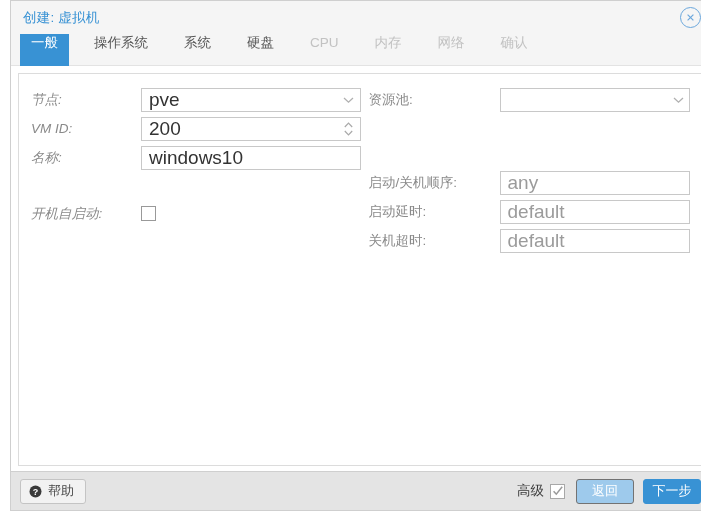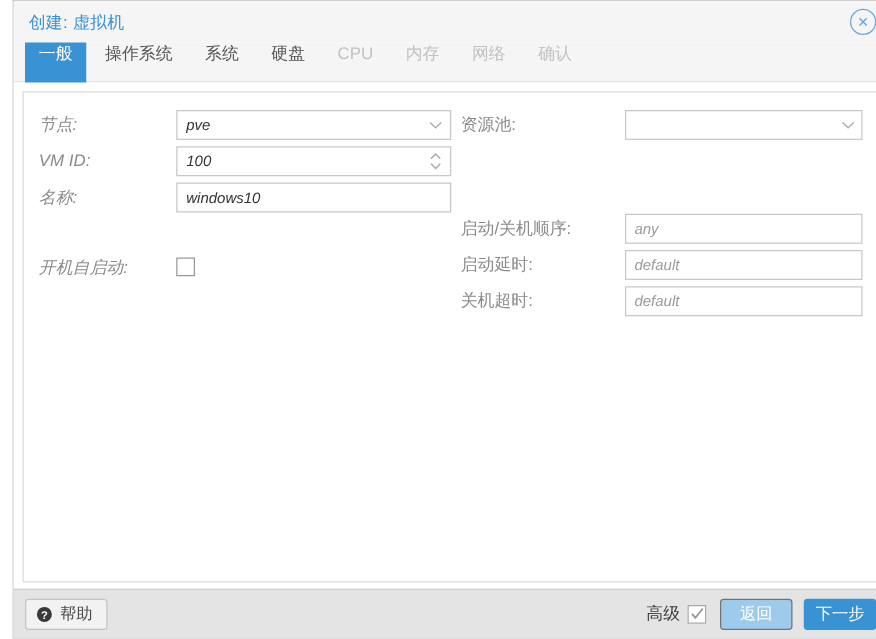--- a/index.html
+++ b/index.html
@@ -70,21 +70,21 @@
     display: flex;
     align-items: center;
     padding-left: 9px;
     box-sizing: border-box;
     border-bottom: 1px solid #e3e3e3;
   }
   .tab {
     height: 39px;
     line-height: 25px;
     padding: 0 11px;
-    margin-right: 4px;
+    margin-right: 14px;
     font-size: 13.5px;
     color: #555555;
     border-radius: 3px;
     white-space: nowrap;
     cursor: pointer;
     box-sizing: border-box;
   }
   .tab.active {
     background: #3892d4;
     color: #ffffff;
@@ -137,28 +137,27 @@
   .col.right .flabel { width: 131px; }
 
   .fctl { position: relative; flex: 1 1 auto; }
 
   .input {
     box-sizing: border-box;
     width: 100%;
     height: 24px;
     border: 1px solid #c8c8c8;
     background: #ffffff;
-    font-size: 12px;
+    font-size: 19px;
     color: #333333;
     line-height: 22px;
     padding: 0 20px 0 7px;
     white-space: nowrap;
     overflow: hidden;
     cursor: text;
-    font-style: italic;
   }
   .input.placeholder { color: #9b9b9b; }
   .input.plain { padding-right: 7px; }
 
   .trigger {
     position: absolute;
     right: 5px;
     top: 0;
     height: 24px;
     width: 14px;
@@ -289,21 +288,21 @@
                 <svg width="11" height="8" viewBox="0 0 11 8">
                   <polyline points="1,2 5.5,6.2 10,2" fill="none" stroke="#b0b0b0" stroke-width="1.3"></polyline>
                 </svg>
               </div>
             </div>
           </div>
 
           <div class="frow">
             <div class="flabel">VM ID:</div>
             <div class="fctl">
-              <div class="input">100</div>
+              <div class="input">200</div>
               <div class="trigger">
                 <svg width="11" height="16" viewBox="0 0 11 16">
                   <polyline points="1.8,6 5.5,2.2 9.2,6" fill="none" stroke="#a9a9a9" stroke-width="1.2"></polyline>
                   <polyline points="1.8,10 5.5,13.8 9.2,10" fill="none" stroke="#a9a9a9" stroke-width="1.2"></polyline>
                 </svg>
               </div>
             </div>
           </div>
 
           <div class="frow">

